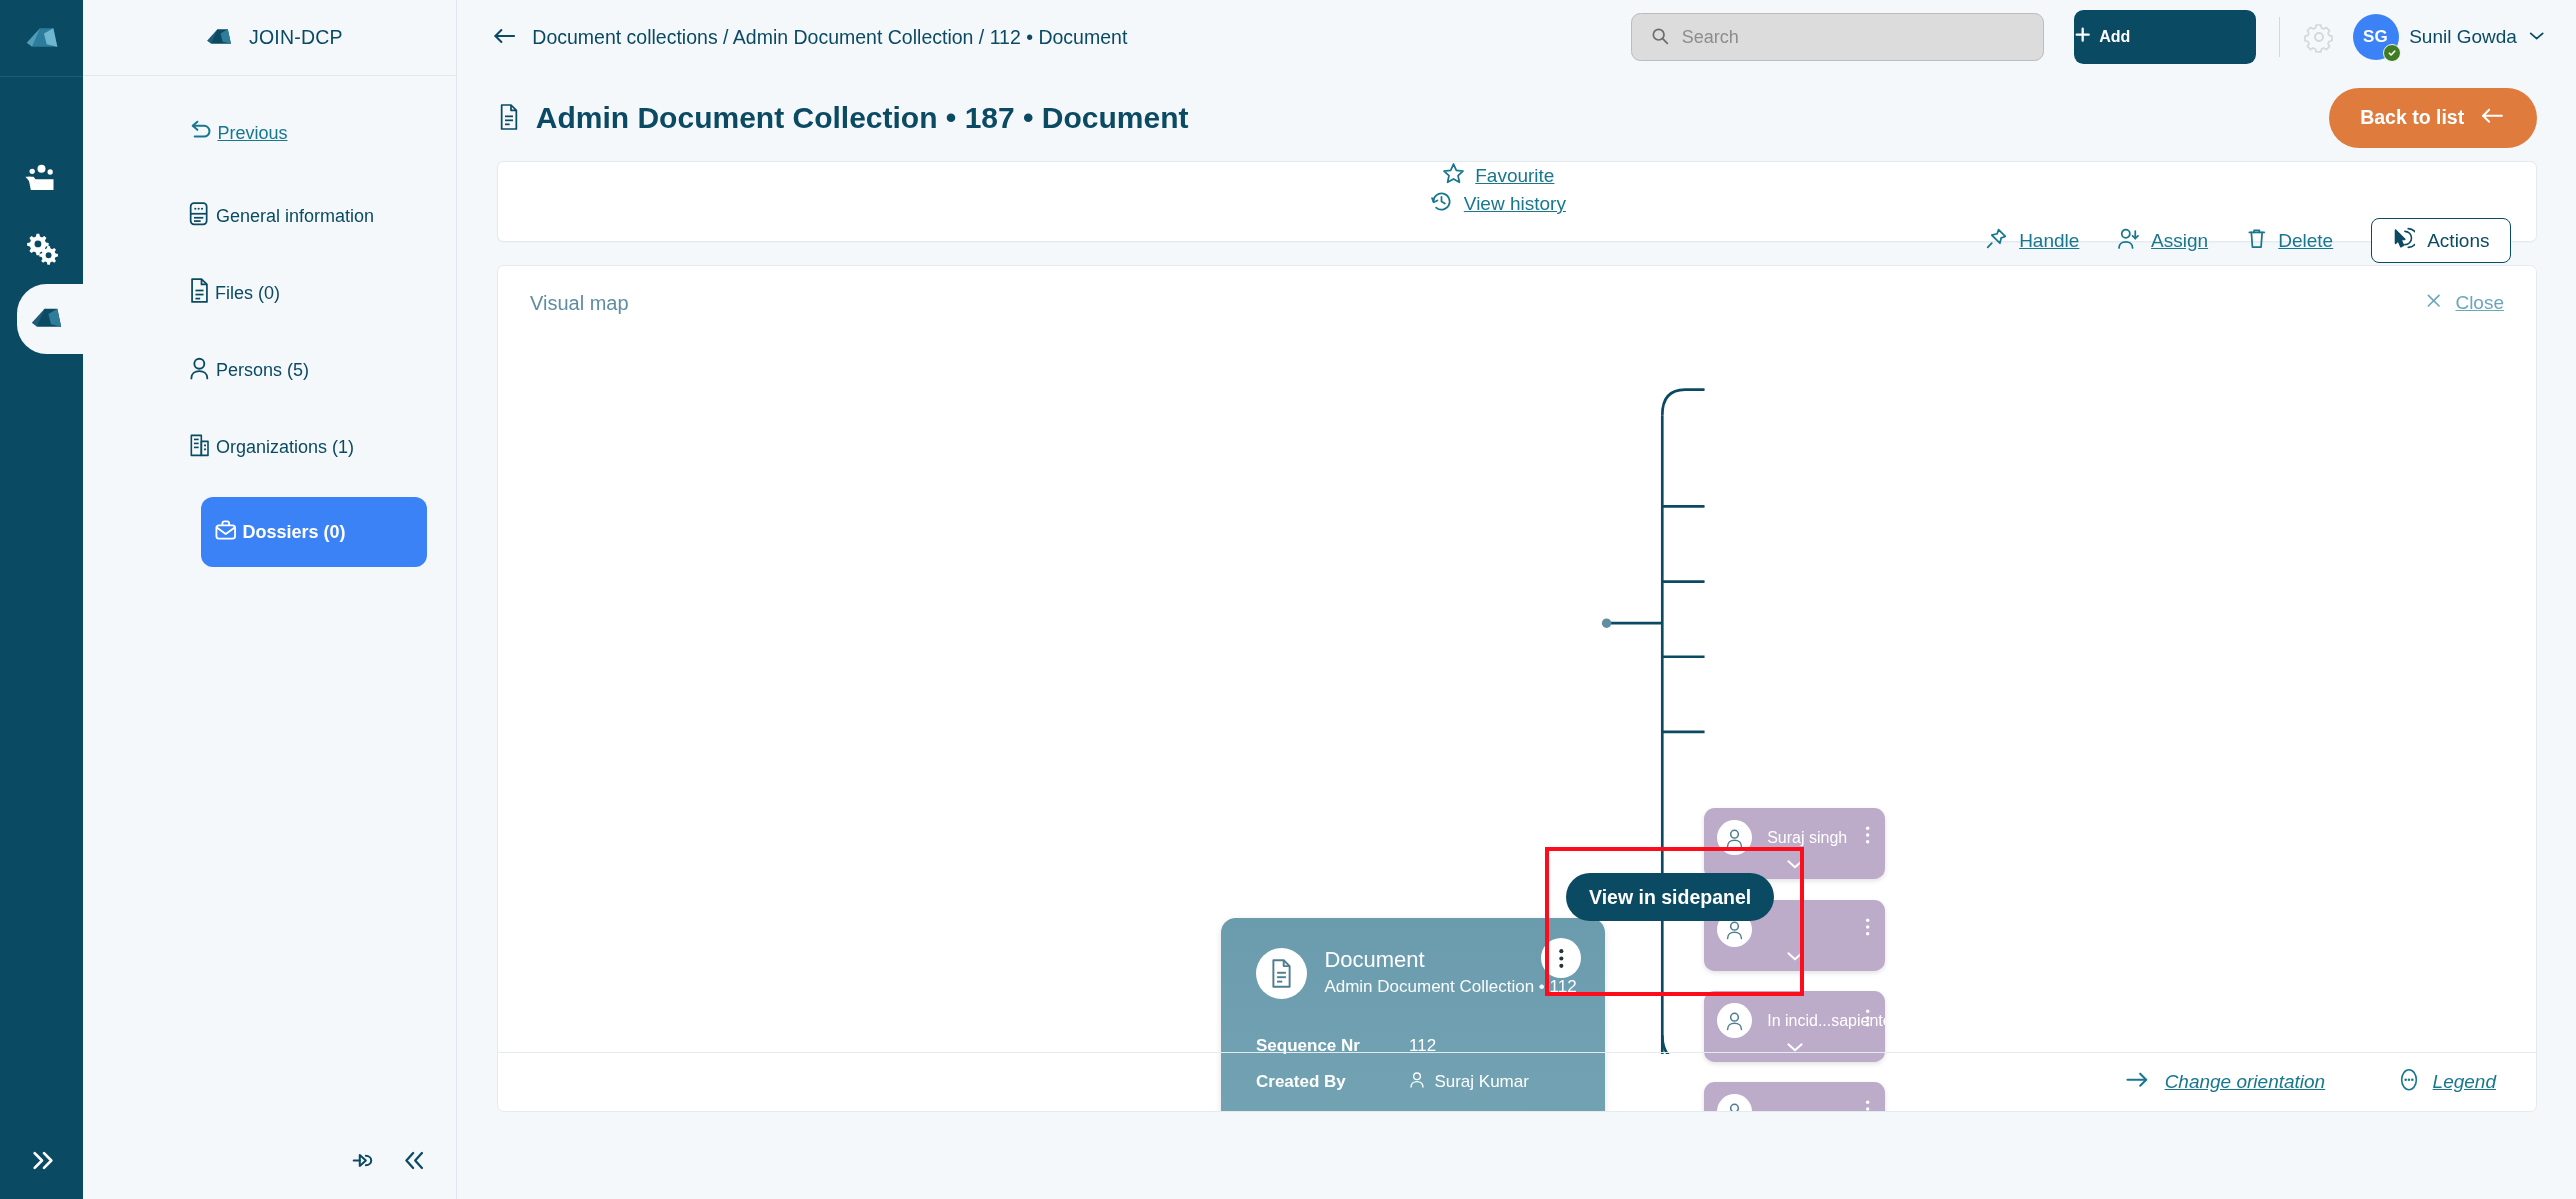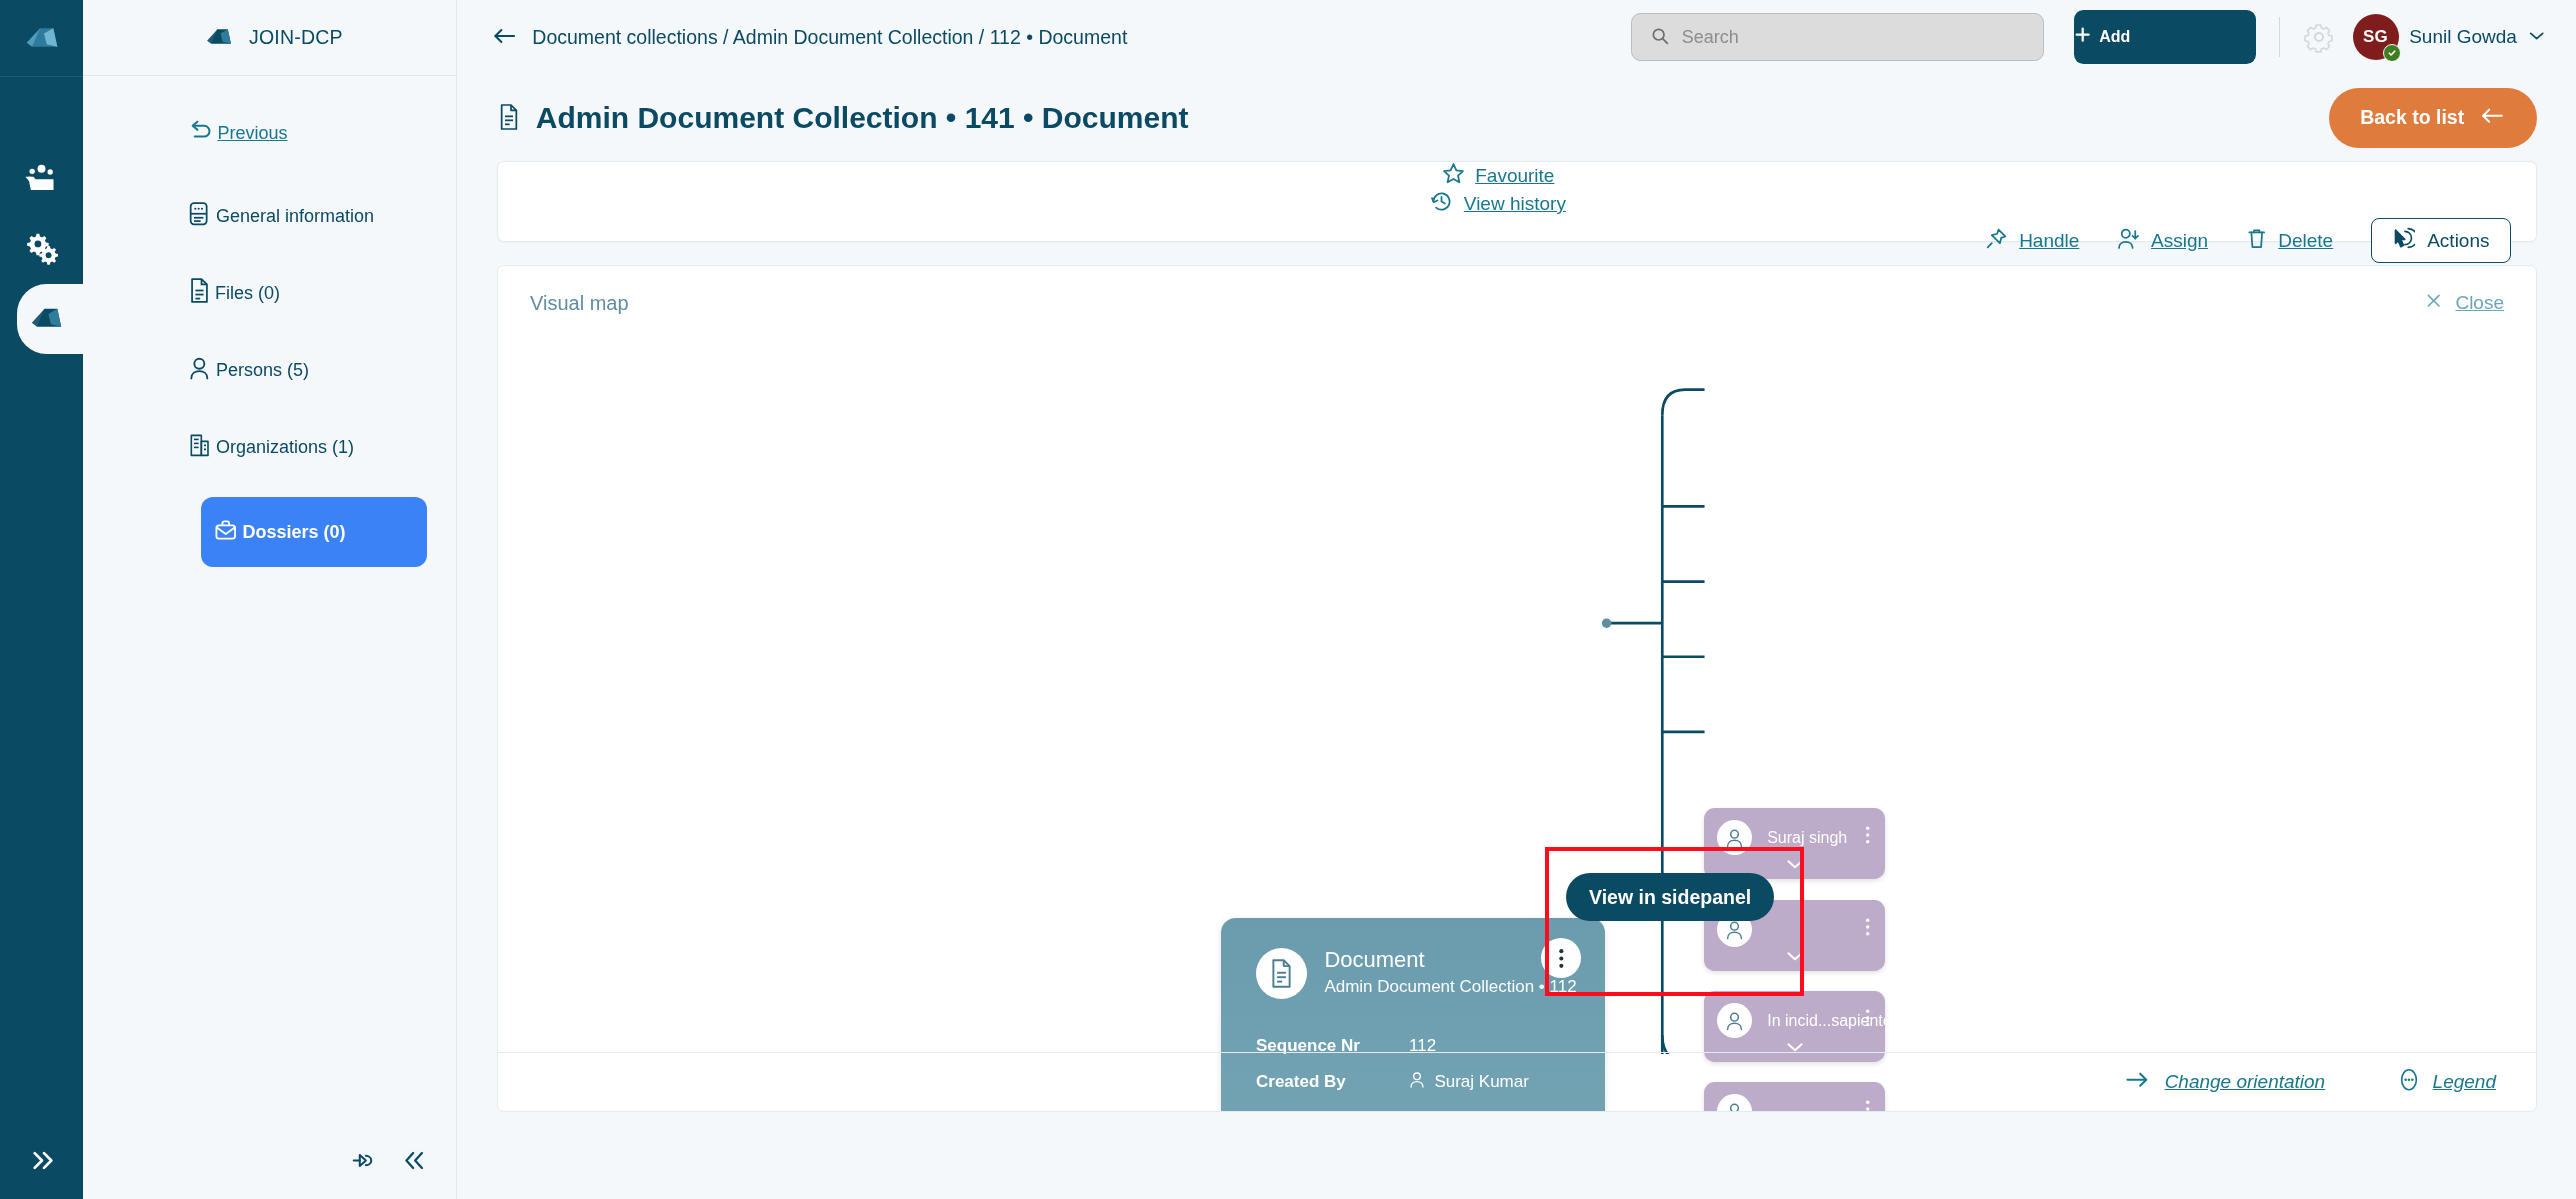--- a/index.html
+++ b/index.html
@@ -106,21 +106,21 @@
     background: #0b4a63; color: #fff; border: none;
     font-size: 16px; font-weight: bold;
     display: flex; align-items: center; justify-content: flex-start; gap: 8px;
     font-family: "Liberation Sans", sans-serif; cursor: pointer;
   }
   .tb-divider { width: 1.3px; height: 40px; background: #cfd9df; margin: 0 23px; }
   #gear-btn { display: flex; align-items: center; }
   .avatar-wrap { position: relative; margin-left: 17.4px; }
   .avatar {
     width: 46px; height: 46px; border-radius: 50%;
-    background: #7f1d1d; color: #fff;
+    background: #3b82f6; color: #fff;
     display: flex; align-items: center; justify-content: center;
     font-size: 17px; font-weight: bold; letter-spacing: 0.3px;
   }
   .avatar-badge {
     position: absolute; right: -2px; bottom: -2px;
     width: 18px; height: 18px; border-radius: 50%;
     background: #3f7d20; border: 1.3px solid #f4f8fb;
     display: flex; align-items: center; justify-content: center;
   }
   .user-name { margin-left: 10.7px; font-size: 19px; color: #0b4a63; white-space: nowrap; }
@@ -492,21 +492,21 @@
     <div class="page-title-wrap">
       <span>
         <svg width="24" height="28" viewBox="0 0 36 42" fill="none" stroke="#0b4a63" stroke-width="2.6" stroke-linejoin="round">
           <path d="M7 3 h14 l8 8 v28 h-22 z"></path>
             <polyline points="21,3 21,11 29,11"></polyline>
           <line x1="12" y1="20" x2="24" y2="20"></line>
             <line x1="12" y1="26" x2="24" y2="26"></line>
             <line x1="12" y1="32" x2="19" y2="32"></line>
         </svg>
       </span>
-      <span id="page-title">Admin Document Collection • 141 • Document</span>
+      <span id="page-title">Admin Document Collection • 187 • Document</span>
     </div>
     <button id="back-to-list">
       <span>Back to list</span>
       <span>
         <svg width="27" height="17.4" viewBox="0 0 40 26" fill="none" stroke="#fff" stroke-width="3" stroke-linecap="round" stroke-linejoin="round">
           <line x1="6" y1="13" x2="34" y2="13"></line>
             <polyline points="15,4 6,13 15,22"></polyline>
         </svg>
       </span>
     </button>

